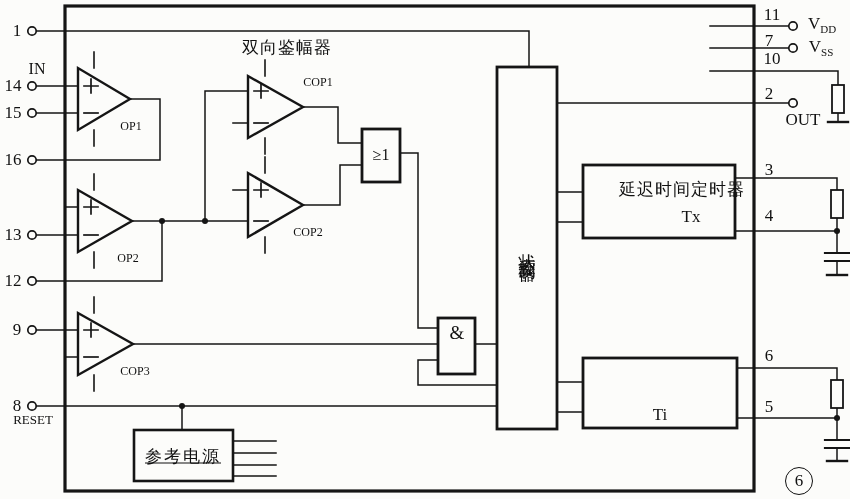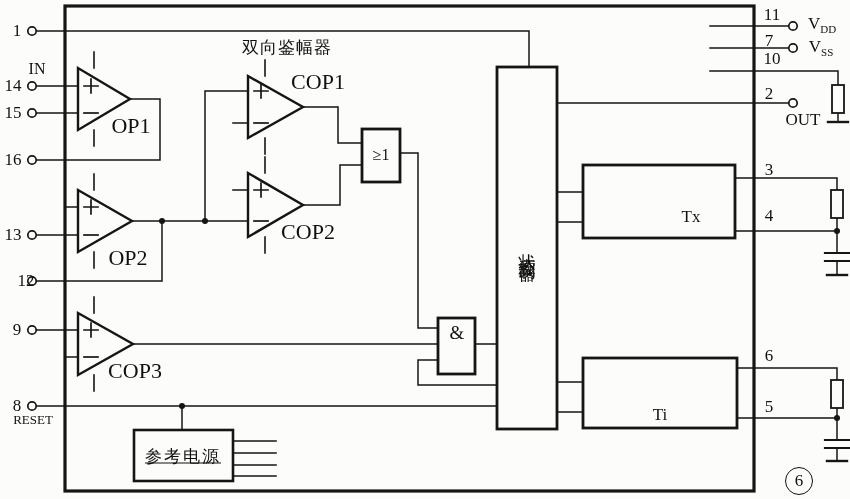--- a/index.html
+++ b/index.html
@@ -9,21 +9,21 @@
     overflow:hidden;
   }
   .stage svg{position:absolute;left:0;top:0;}
   .lbl{
     position:absolute;transform:translate(-50%,-50%);
     white-space:nowrap;font-size:17px;line-height:1;color:#111;
   }
   .num{font-size:17px;}
   .cn{letter-spacing:1px;margin-left:23px;}
   .cn-wide{letter-spacing:2px;text-decoration:underline;}
-  .amp{font-size:22px;}
+  .amp{font-size:12px;}
   .gate-or{font-size:16px;}
   .gate-and{font-size:19px;}
   .vtext{
     writing-mode:vertical-rl;text-orientation:upright;
     letter-spacing:3px;font-size:17px;
   }
   .supply sub{font-size:11px;}
   .badge{
     position:absolute;transform:translate(-50%,-50%);
     width:26px;height:26px;border:1.6px solid #111;border-radius:50%;
@@ -159,21 +159,21 @@
         <circle cx="837" cy="418" r="3"></circle>
       </g>
     </g>
   </svg>
 
   <span class="lbl num" style="left:17px;top:30px">1</span>
   <span class="lbl num" style="left:13px;top:85px">14</span>
   <span class="lbl num" style="left:13px;top:112px">15</span>
   <span class="lbl num" style="left:13px;top:159px">16</span>
   <span class="lbl num" style="left:13px;top:234px">13</span>
-  <span class="lbl num" style="left:26px;top:280px">12</span>
+  <span class="lbl num" style="left:13px;top:280px">12</span>
   <span class="lbl num" style="left:17px;top:329px">9</span>
   <span class="lbl num" style="left:17px;top:405px">8</span>
 
   <span class="lbl" style="left:37px;top:69px;font-size:16px">IN</span>
   <span class="lbl" style="left:33px;top:419px;font-size:13px">RESET</span>
 
   <span class="lbl num" style="left:772px;top:14px">11</span>
   <span class="lbl num" style="left:769px;top:40px">7</span>
   <span class="lbl num" style="left:772px;top:58px">10</span>
   <span class="lbl num" style="left:769px;top:93px">2</span>
@@ -192,19 +192,20 @@
   <span class="lbl amp" style="left:128px;top:258px">OP2</span>
   <span class="lbl amp" style="left:318px;top:82px">COP1</span>
   <span class="lbl amp" style="left:308px;top:232px">COP2</span>
   <span class="lbl amp" style="left:135px;top:371px">COP3</span>
 
   <span class="lbl gate-or" style="left:381px;top:155px">≥1</span>
   <span class="lbl gate-and" style="left:457px;top:332px">&amp;</span>
 
   <span class="lbl vtext" style="left:527px;top:248px">状态控制器</span>
 
+  <span class="lbl cn" style="left:659px;top:189px">延迟时间定时器</span>
   <span class="lbl" style="left:691px;top:216px">Tx</span>
   <span class="lbl" style="left:660px;top:414px">Ti</span>
   <span class="lbl cn-wide" style="left:183px;top:456px">参考电源</span>
 
   <span class="badge" style="left:799px;top:481px">6</span>
 
 </div>
 
 </body></html>

